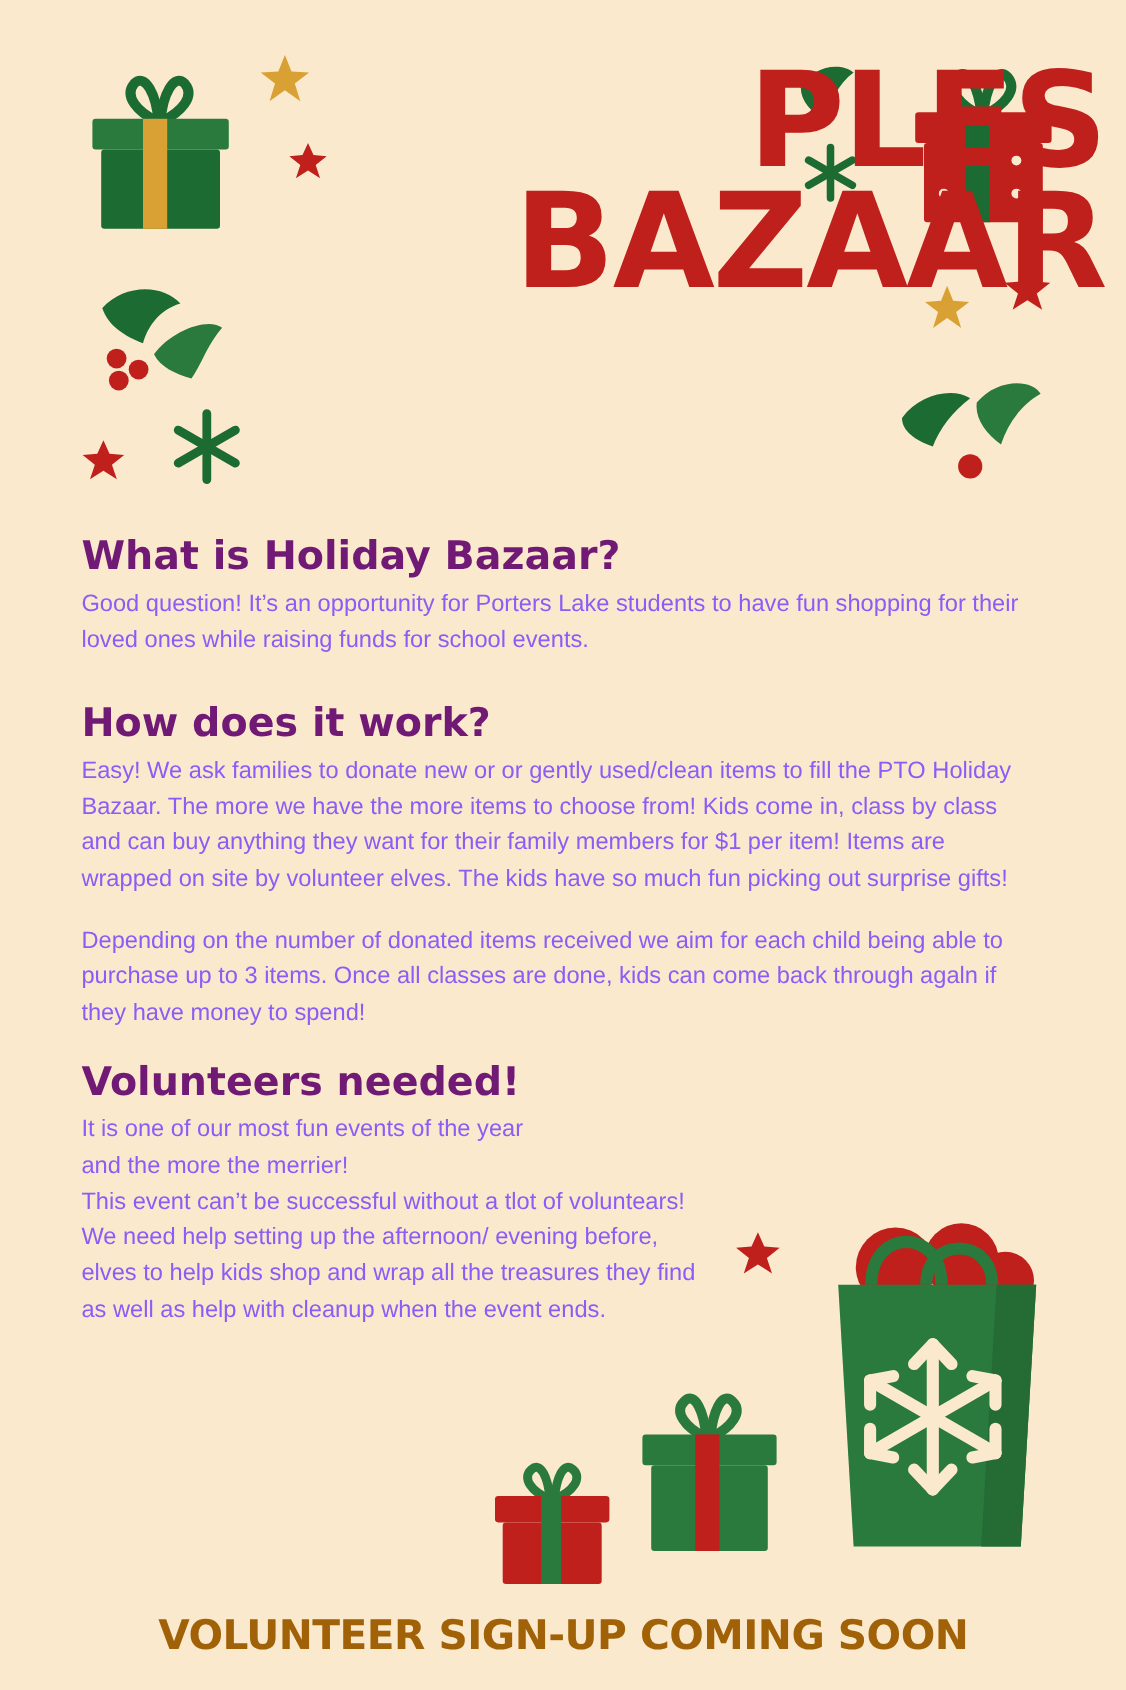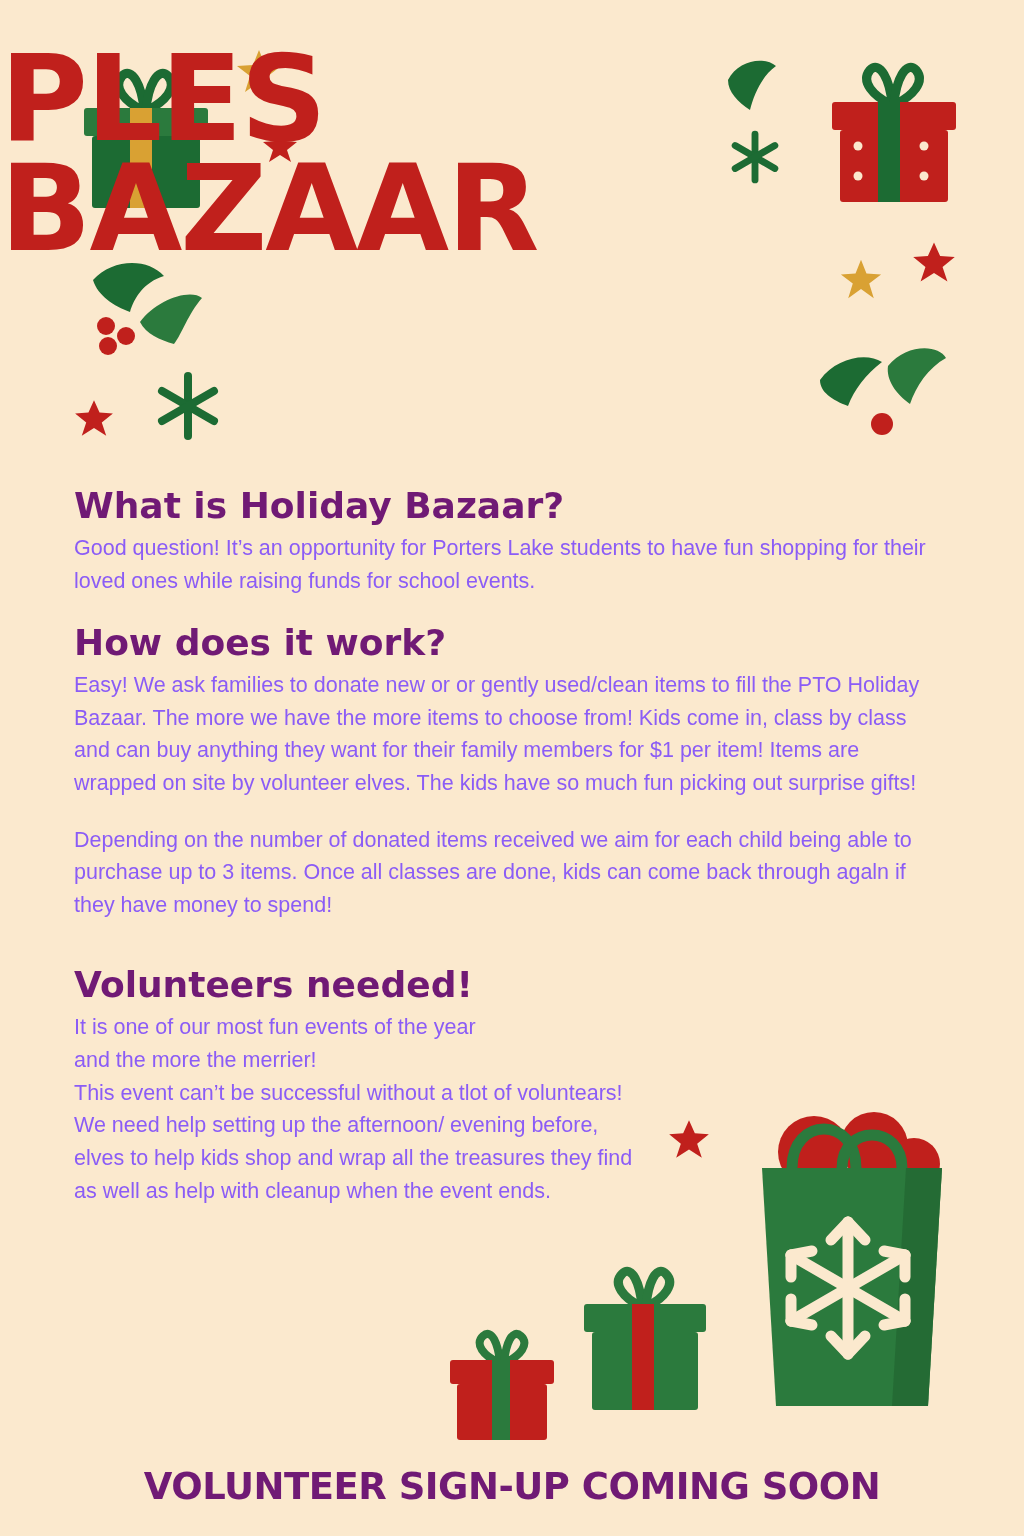--- a/index.html
+++ b/index.html
@@ -18,24 +18,24 @@
     position: relative;
     width: 1024px;
     height: 1536px;
     background: #FBE9CE;
     overflow: hidden;
   }
 
   
   .title-block {
     position: absolute;
-    top: 44px;
+    top: 56px;
     left: 0;
     width: 1005px;
-    text-align: left;
+    text-align: right;
     z-index: 5;
   }
   .title-line {
     font-family: "DejaVu Sans", sans-serif;
     font-weight: bold;
     color: #C0201C;
     line-height: 0.92;
     letter-spacing: -2px;
     margin: 0;
   }
@@ -72,21 +72,21 @@
   .sec-narrower { max-width: 420px; }
 
   .footer {
     position: absolute;
     bottom: 28px;
     left: 0;
     width: 1024px;
     text-align: center;
     font-family: "DejaVu Sans", sans-serif;
     font-weight: bold;
-    color: #701a75;
+    color: #a16207;
     font-size: 37px;
     letter-spacing: -0.5px;
     z-index: 7;
   }
 
   
   .deco { position: absolute; z-index: 2; }
 </style>
 </head>
 <body>
@@ -178,30 +178,30 @@
     <div class="title-line tl3">BAZAAR</div>
   </div>
 
   <div class="content">
 
     <div class="section">
       <h2 class="sec-head">What is Holiday Bazaar?</h2>
       <p class="sec-body">Good question! It’s an opportunity for Porters Lake students to have fun shopping for their loved ones while raising funds for school events.</p>
     </div>
 
-    <div class="section" style="margin-top:24px;">
+    <div class="section" style="margin-top:39px;">
       <h2 class="sec-head">How does it work?</h2>
       <p class="sec-body">Easy! We ask families to donate new or or gently used/clean items to fill the PTO Holiday Bazaar. The more we have the more items to choose from! Kids come in, class by class and can buy anything they want for their family members for $1 per item! Items are wrapped on site by volunteer elves. The kids have so much fun picking out surprise gifts!</p>
     </div>
 
     <div class="section" style="margin-top:24px;">
       <p class="sec-body">Depending on the number of donated items received we aim for each child being able to purchase up to 3 items. Once all classes are done, kids can come back through agaln if they have money to spend!</p>
     </div>
 
-    <div class="section" style="margin-top:42px;">
+    <div class="section" style="margin-top:26px;">
       <h2 class="sec-head">Volunteers needed!</h2>
       <p class="sec-body sec-narrower" style="margin-top:0;">It is one of our most fun events of the year and the more the merrier!</p>
       <p class="sec-body sec-narrow">This event can’t be successful without a tlot of voluntears! We need help setting up the afternoon/ evening before, elves to help kids shop and wrap all the treasures they find as well as help with cleanup when the event ends.</p>
     </div>
 
   </div>
 
   <svg class="deco" style="left:668px; top:1118px;" width="42" height="42" viewBox="0 0 36 36">
     <polygon points="18,2 23,13 35,14 25,22 29,34 18,27 7,34 11,22 1,14 13,13" fill="#C0201C"></polygon>
   </svg>

